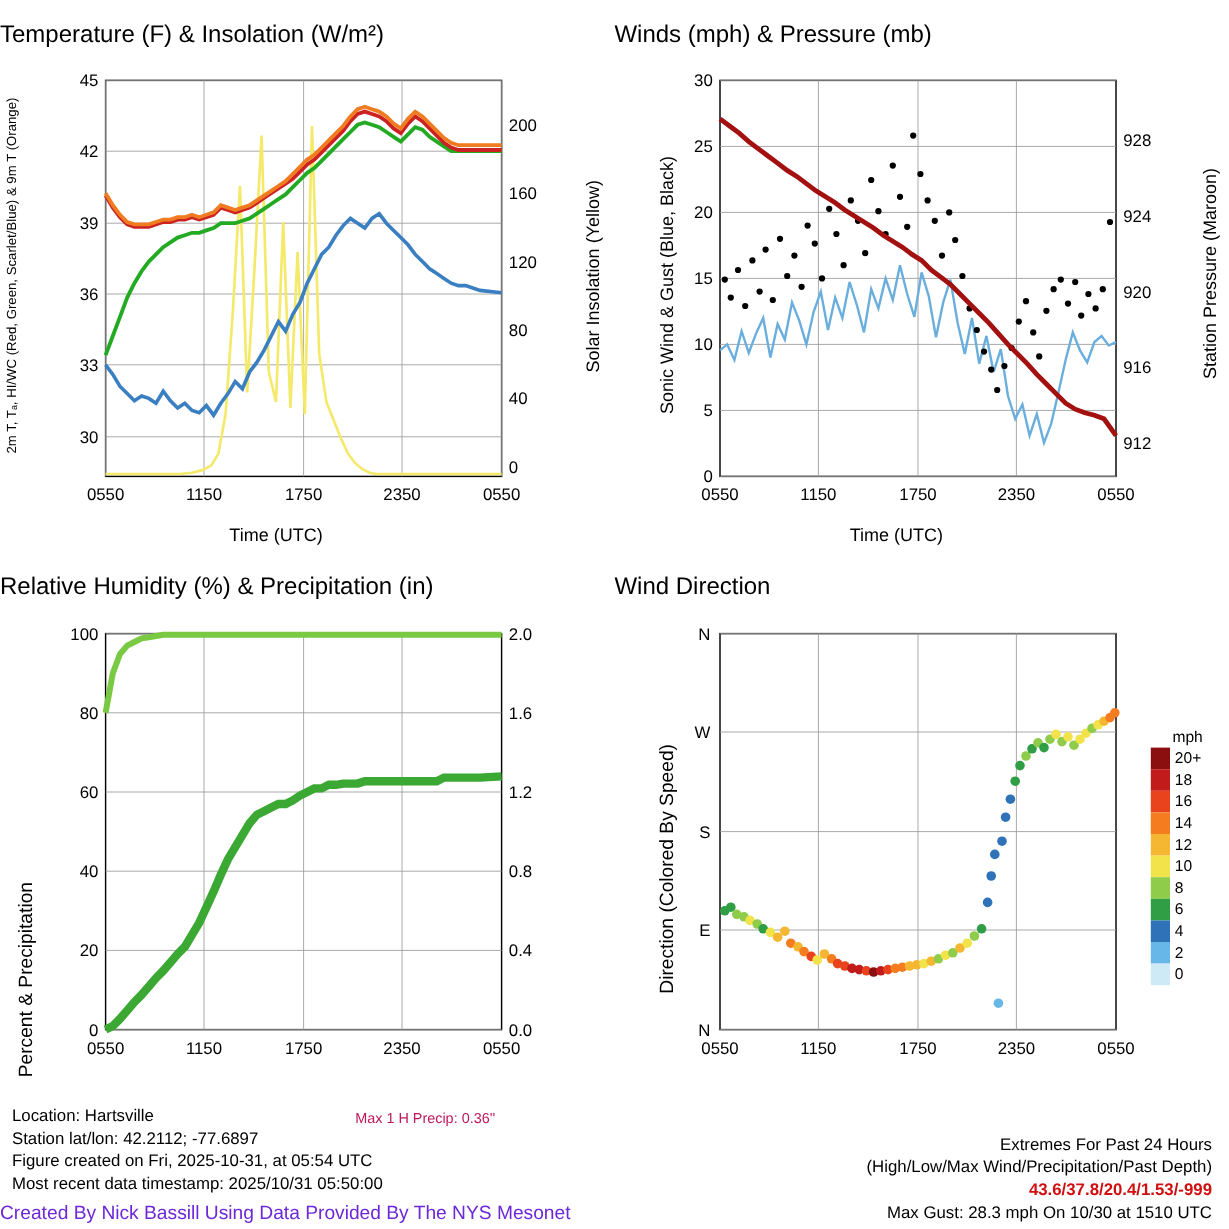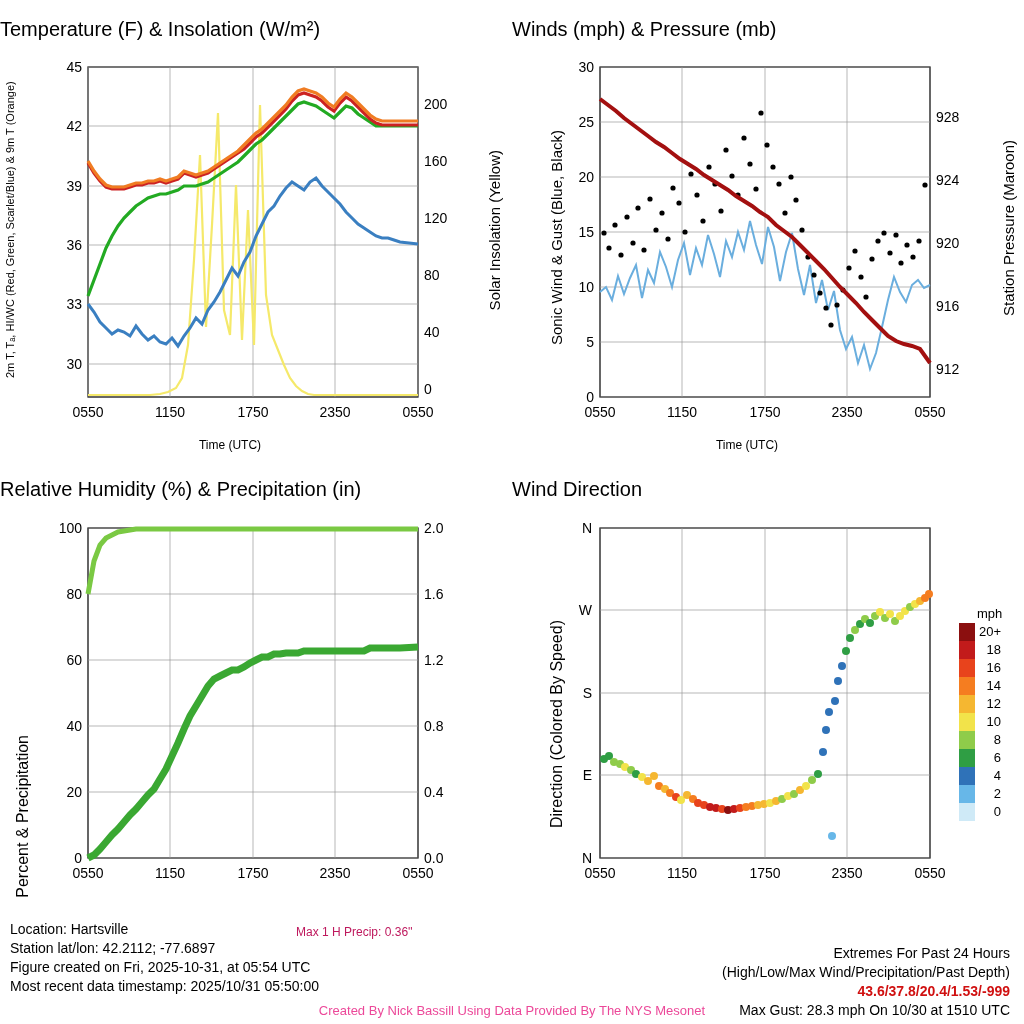--- a/index.html
+++ b/index.html
@@ -6,26 +6,26 @@
   body {
     width:1024px; height:1024px;
     background:#ffffff;
     font-family:"Liberation Sans", sans-serif;
     color:#000000;
     overflow:hidden;
     position:relative;
   }
   .panel { position:absolute; }
   .title { font-size:20px; text-align:left; }
-  .axis-label { font-size:12px; }
+  .axis-label { font-size:15px; }
   .tick { font-size:14px; }
   svg { display:block; }
   .footer-left { position:absolute; left:10px; top:920px; font-size:14px; line-height:19px; }
   .footer-right { position:absolute; right:14px; top:944px; font-size:14px; line-height:19px; text-align:right; }
-  .credit { position:absolute; left:0; right:0; top:1003px; text-align:center; font-size:13px; color:#ec4899; }
+  .credit { position:absolute; left:0; right:0; top:1003px; font-size:16px; color:#6d28d9; }
   .maxprecip { position:absolute; left:296px; top:925px; font-size:12px; font-weight:normal; color:#be185d; }
   .extremes-val { color:#d01010; font-weight:bold; }
   .vertical-label {
     writing-mode:vertical-rl;
     transform:rotate(180deg);
     white-space:nowrap;
   }
 </style>
 </head>
 <body>
@@ -308,21 +308,21 @@
       <circle cx="398" cy="101" r="4" fill="#8fcc4a"></circle>
         <circle cx="403" cy="98" r="4" fill="#f2e34a"></circle>
       <circle cx="408" cy="95" r="4" fill="#f5b731"></circle>
         <circle cx="413" cy="92" r="4" fill="#f57d20"></circle>
       <circle cx="417" cy="88" r="4" fill="#f57d20"></circle>
     </g>
   </svg>
 
   <div style="position:absolute;left:447px;top:136px;">
     <div style="font-size:13px;margin-left:18px;margin-bottom:2px;">mph</div>
-    <div style="display:flex;text-align:right;">
+    <div style="display:flex;">
       <div style="width:16px;">
         <div style="width:16px;height:18px;background:#8b0f0f;"></div>
         <div style="width:16px;height:18px;background:#c21b1b;"></div>
         <div style="width:16px;height:18px;background:#e8431c;"></div>
         <div style="width:16px;height:18px;background:#f57d20;"></div>
         <div style="width:16px;height:18px;background:#f5b731;"></div>
         <div style="width:16px;height:18px;background:#f2e34a;"></div>
         <div style="width:16px;height:18px;background:#8fcc4a;"></div>
         <div style="width:16px;height:18px;background:#2f9e44;"></div>
         <div style="width:16px;height:18px;background:#2f72b8;"></div>

